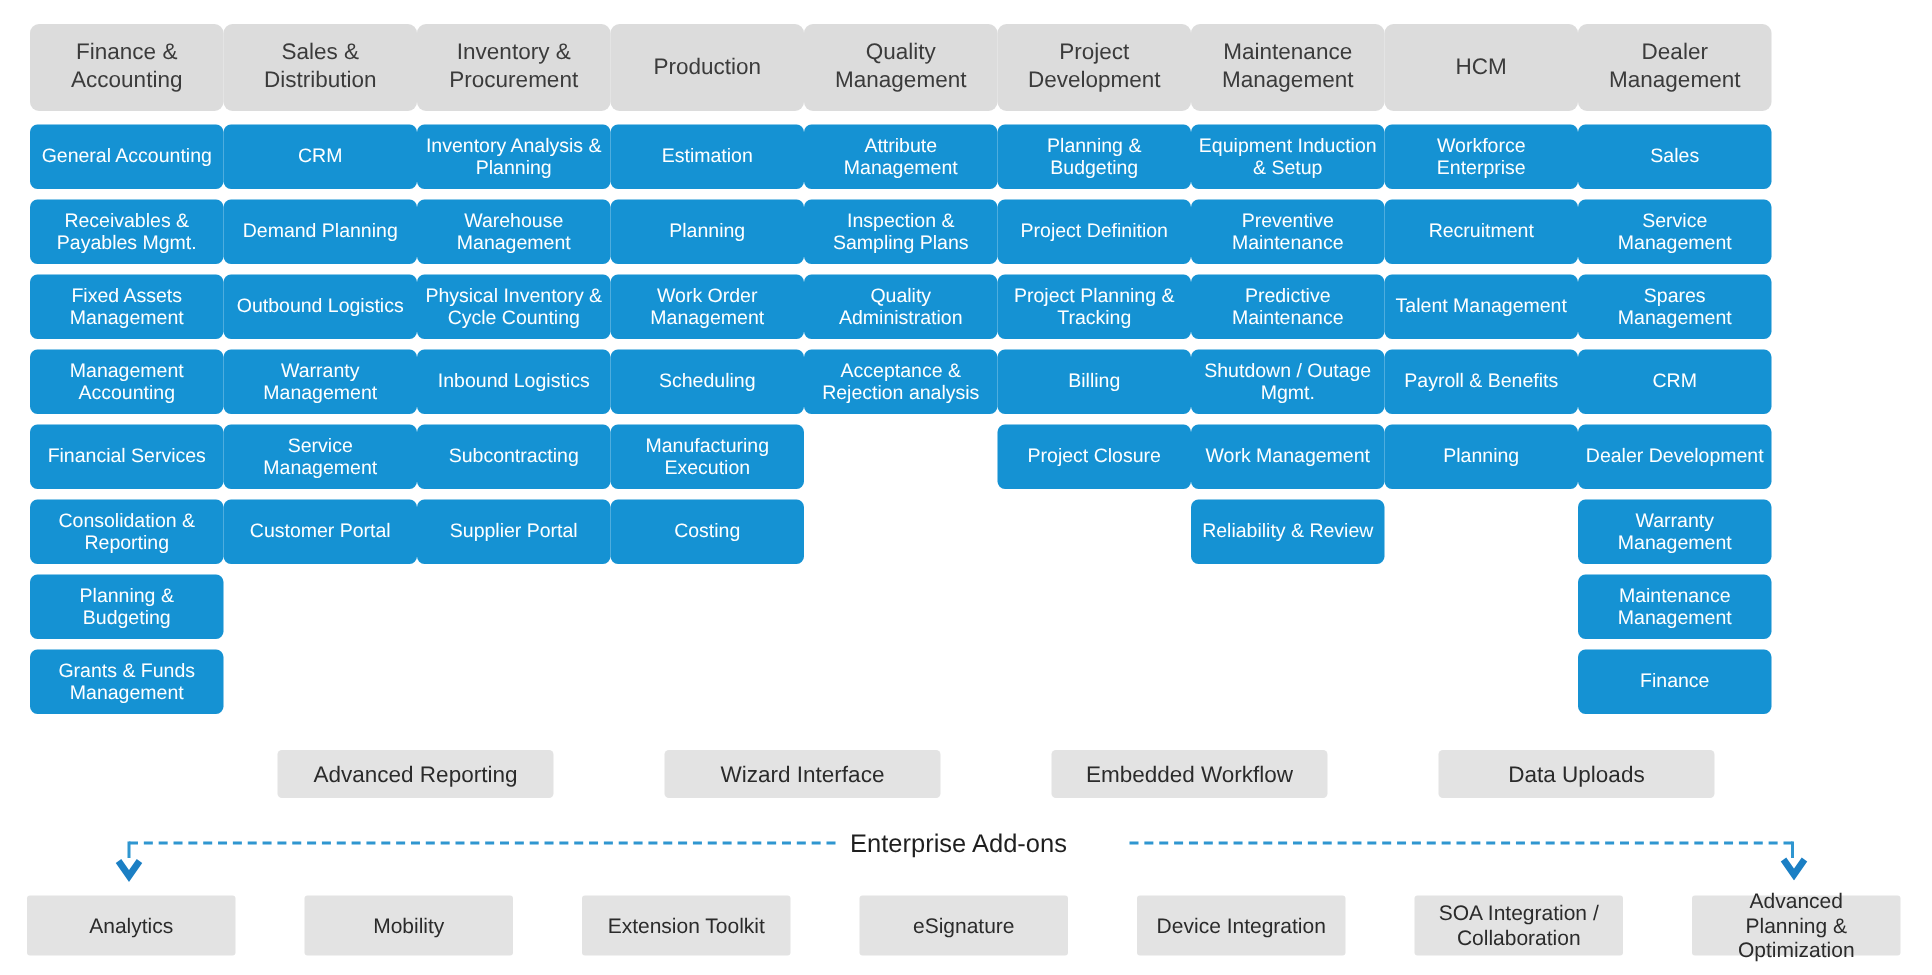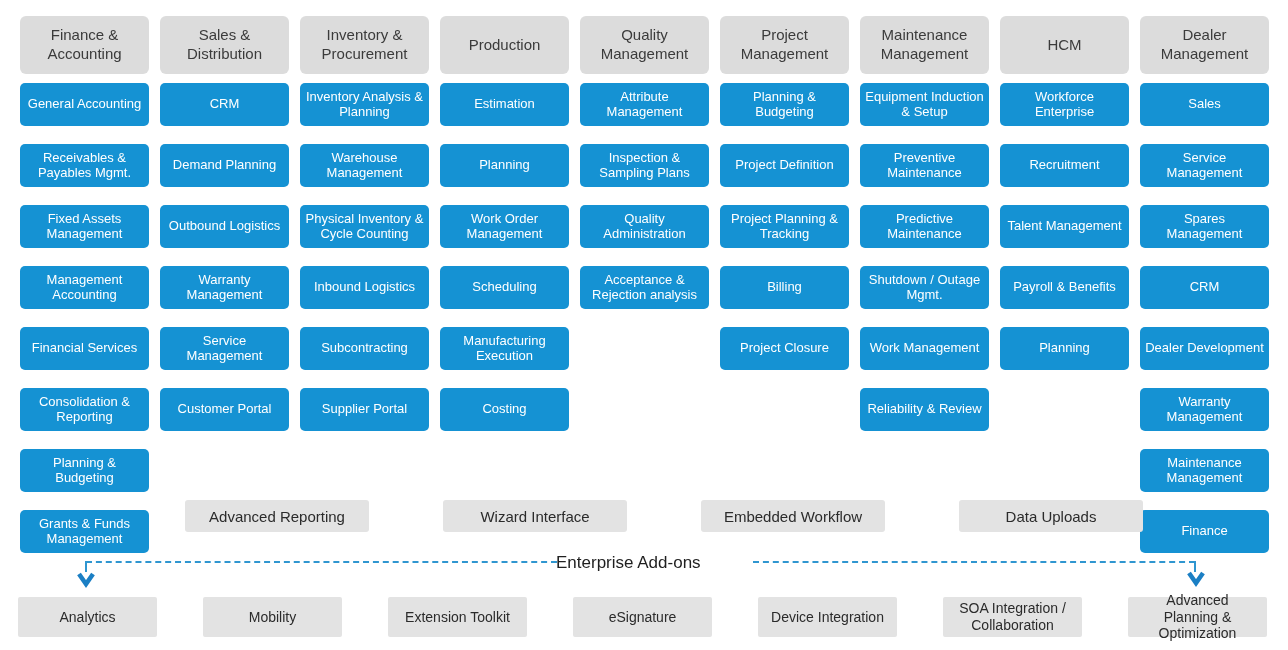--- a/index.html
+++ b/index.html
@@ -11,21 +11,20 @@
     background: #ffffff;
     font-family: "Liberation Sans", sans-serif;
     overflow: hidden;
   }
   
   .columns {
     position: absolute;
     left: 20px;
     top: 16px;
     display: flex;
-    gap: 11px;
   }
   .column {
     width: 129px;
     display: flex;
     flex-direction: column;
   }
   .col-header {
     height: 58px;
     background: #dcdcdc;
     border-radius: 6px;
@@ -34,21 +33,21 @@
     align-items: center;
     justify-content: center;
     text-align: center;
     font-size: 15px;
     line-height: 1.25;
     color: #3b3b3b;
     padding: 0 6px;
   }
   .module-box {
     height: 43px;
-    margin-bottom: 18px;
+    margin-bottom: 7px;
     background: #1592d3;
     border-radius: 5px;
     display: flex;
     align-items: center;
     justify-content: center;
     text-align: center;
     font-size: 13px;
     line-height: 1.15;
     color: #ffffff;
     padding: 0 5px;
@@ -69,23 +68,24 @@
     display: flex;
     align-items: center;
     justify-content: center;
     text-align: center;
     font-size: 15px;
     color: #2b2b2b;
   }
   
   .addons-label {
     position: absolute;
-    left: 556px;
+    left: 541px;
     top: 553px;
     width: 196px;
+    text-align: center;
     font-size: 17px;
     color: #1f1f1f;
   }
   .dash-h {
     position: absolute;
     height: 0;
     border-top: 2px dashed #2f96d0;
   }
   .dash-left  { left: 86px;  top: 561px; width: 471px; }
   .dash-right { left: 753px; top: 561px; width: 442px; }
@@ -169,21 +169,21 @@
         <div class="module-box">Costing</div>
       </div>
       <div class="column">
         <div class="col-header">Quality Management</div>
         <div class="module-box">Attribute Management</div>
         <div class="module-box">Inspection &amp; Sampling Plans</div>
         <div class="module-box">Quality Administration</div>
         <div class="module-box">Acceptance &amp; Rejection analysis</div>
       </div>
       <div class="column">
-        <div class="col-header">Project Management</div>
+        <div class="col-header">Project Development</div>
         <div class="module-box">Planning &amp; Budgeting</div>
         <div class="module-box">Project Definition</div>
         <div class="module-box">Project Planning &amp; Tracking</div>
         <div class="module-box">Billing</div>
         <div class="module-box">Project Closure</div>
       </div>
       <div class="column">
         <div class="col-header">Maintenance Management</div>
         <div class="module-box">Equipment Induction &amp; Setup</div>
         <div class="module-box">Preventive Maintenance</div>

